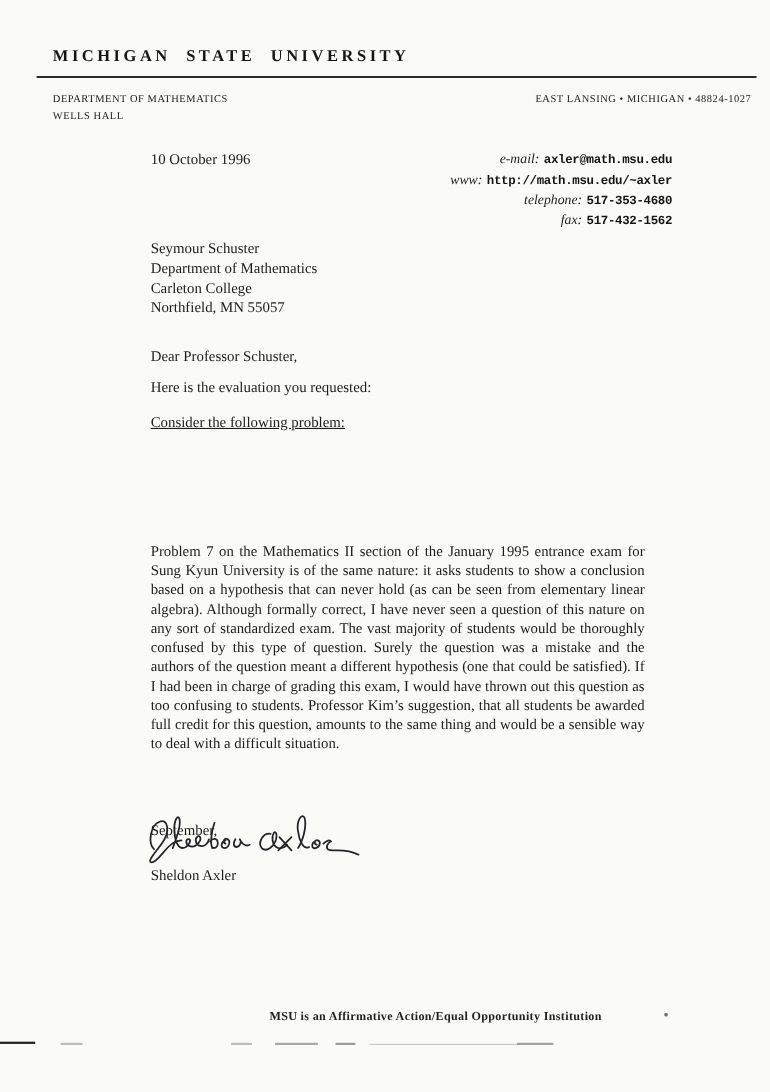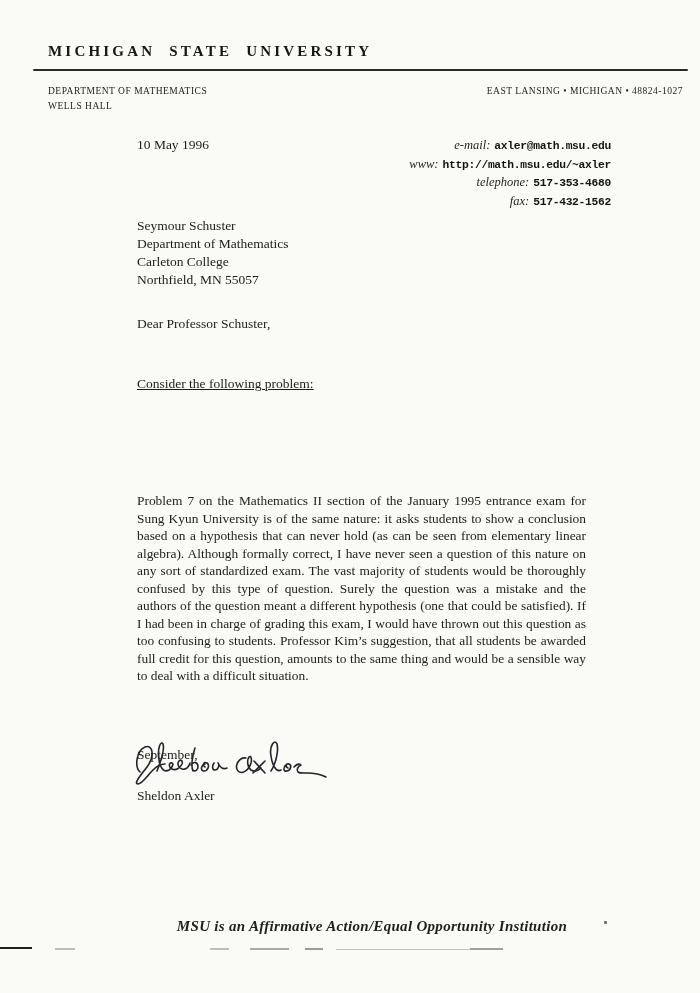--- a/index.html
+++ b/index.html
@@ -81,23 +81,23 @@
   }
   .typed-name{
     position:absolute;left:137px;top:788px;
     font-size:13.5px;
     text-align:right;
   }
   
   .footer{
     position:absolute;left:50%;top:918px;
     transform:translateX(-50%);
-    margin-left:10px;
-    font-style:italic;font-weight:bold;
-    font-size:15px;letter-spacing:.3px;
+    margin-left:34px;
+    font-weight:bold;
+    font-size:11px;letter-spacing:.3px;
     color:#1f1f1f;white-space:nowrap;
   }
   .stray-dot{
     position:absolute;left:604px;top:921px;width:3px;height:3px;
     background:#6a6f78;border-radius:1px;
   }
   
   .artifact{position:absolute;height:2px;background:#bdbdb9;}
   .a1{left:0;top:947px;width:32px;background:#1e1e1e;}
   .a2{left:55px;top:948px;width:20px;}
@@ -113,21 +113,21 @@
 <div class="page">
 
   <div class="university">MICHIGAN STATE UNIVERSITY</div>
   <div class="head-rule"></div>
   <div class="dept">
     <div>DEPARTMENT OF MATHEMATICS</div>
     <div>WELLS HALL</div>
   </div>
   <div class="location">EAST LANSING • MICHIGAN • 48824-1027</div>
 
-  <div class="date">10 May 1996</div>
+  <div class="date">10 October 1996</div>
   <div class="contact">
     <div class="contact-row">
       <span class="contact-label">e-mail:</span>
       <span class="contact-value">axler@math.msu.edu</span>
     </div>
     <div class="contact-row">
       <span class="contact-label">www:</span>
       <span class="contact-value">http://math.msu.edu/~axler</span>
     </div>
     <div class="contact-row">
@@ -141,20 +141,21 @@
   </div>
 
   <div class="recipient">
     <div>Seymour Schuster</div>
     <div>Department of Mathematics</div>
     <div>Carleton College</div>
     <div>Northfield, MN 55057</div>
   </div>
 
   <div class="bodyline salutation">Dear Professor Schuster,</div>
+  <div class="bodyline intro1">Here is the evaluation you requested:</div>
   <div class="bodyline intro2">Consider the following problem:</div>
 
 
   <div class="para para2">Problem 7 on the Mathematics II section of the January 1995 entrance exam for Sung Kyun University is of the same nature: it asks students to show a conclusion based on a hypothesis that can never hold (as can be seen from elementary linear algebra). Although formally correct, I have never seen a question of this nature on any sort of standardized exam. The vast majority of students would be thoroughly confused by this type of question. Surely the question was a mistake and the authors of the question meant a different hypothesis (one that could be satisfied). If I had been in charge of grading this exam, I would have thrown out this question as too confusing to students. Professor Kim’s suggestion, that all students be awarded full credit for this question, amounts to the same thing and would be a sensible way to deal with a difficult situation.</div>
 
   <div class="bodyline closing">September,</div>
 
   <div class="signature">
     <svg width="198" height="56" viewBox="0 0 198 56">
       <g fill="none" stroke="#23232a" stroke-width="1.6" stroke-linecap="round" stroke-linejoin="round">

